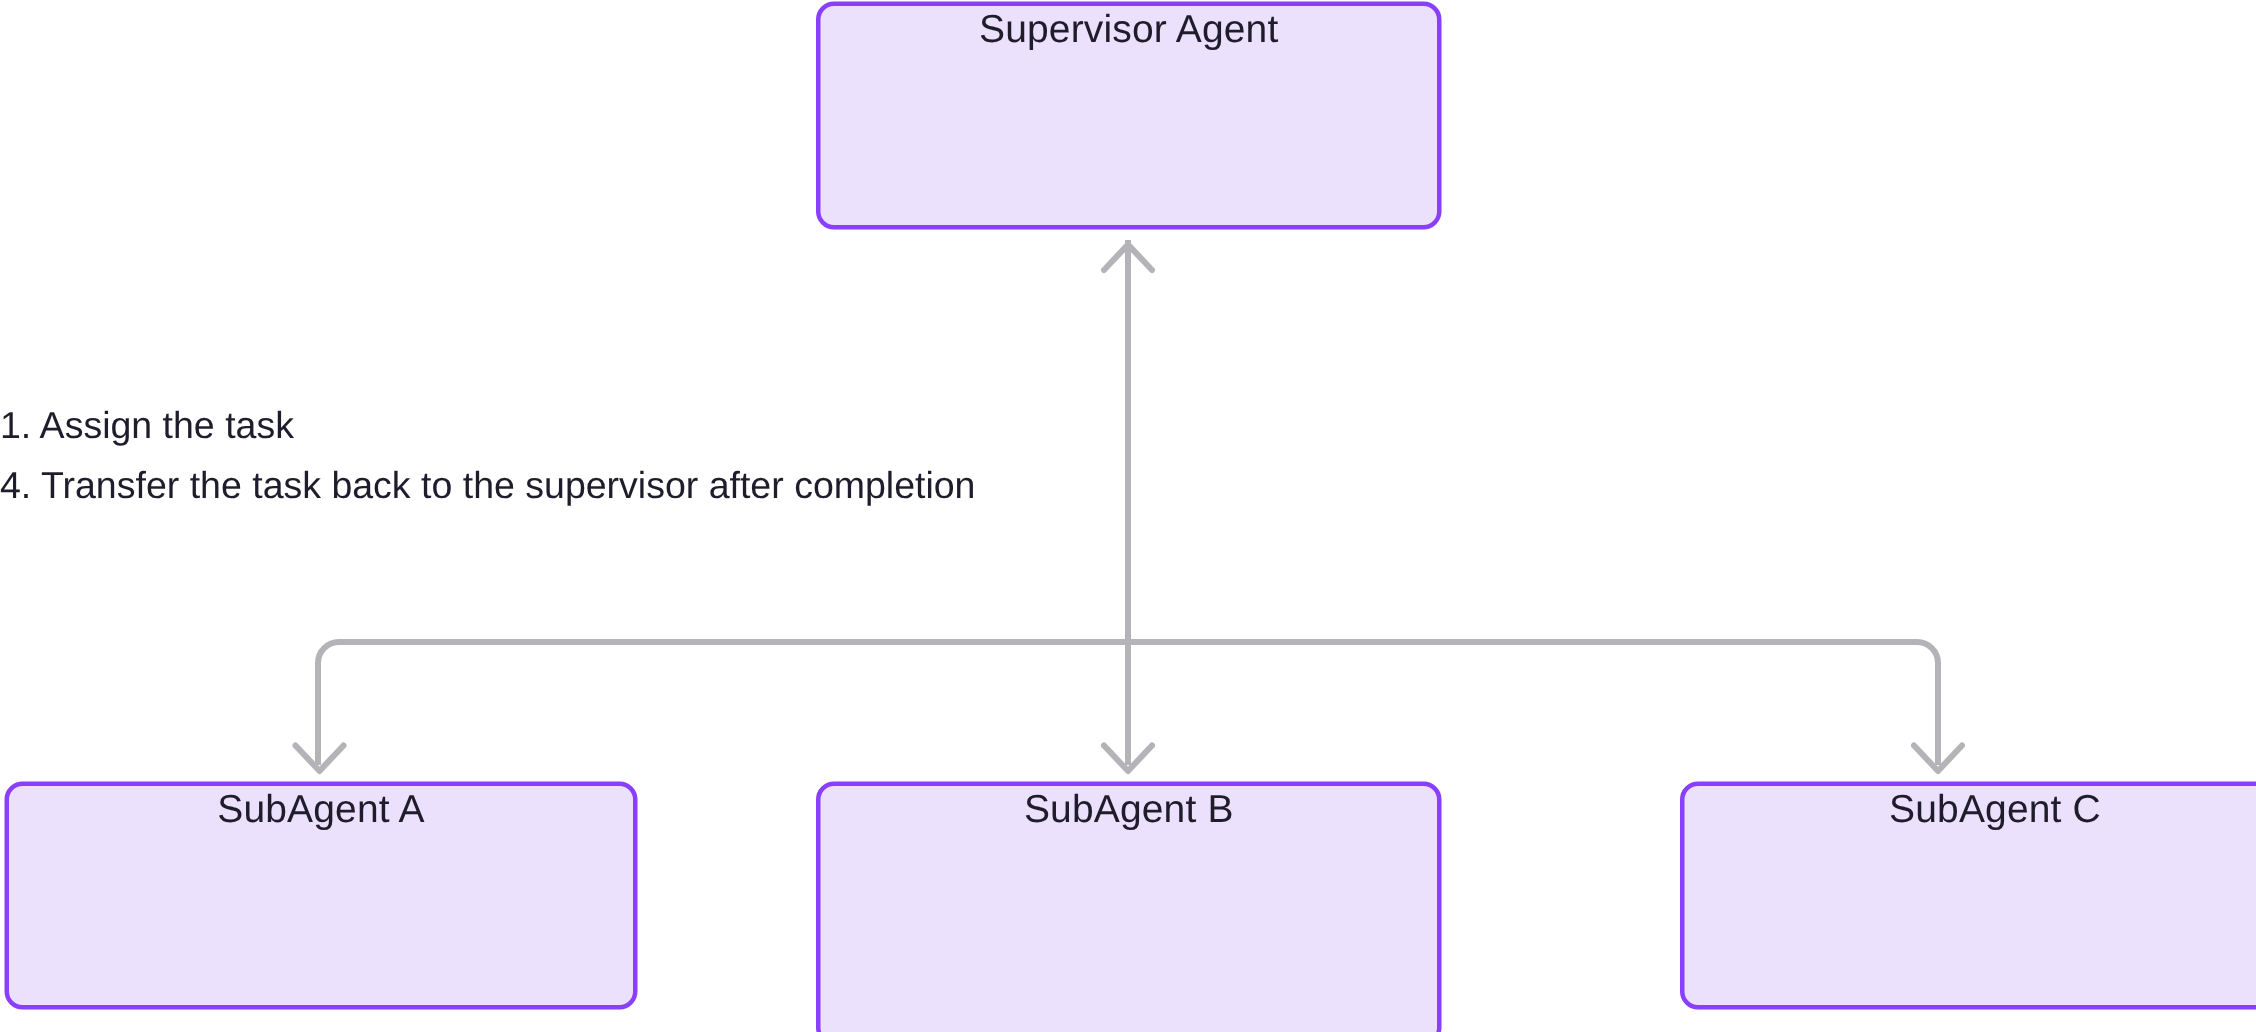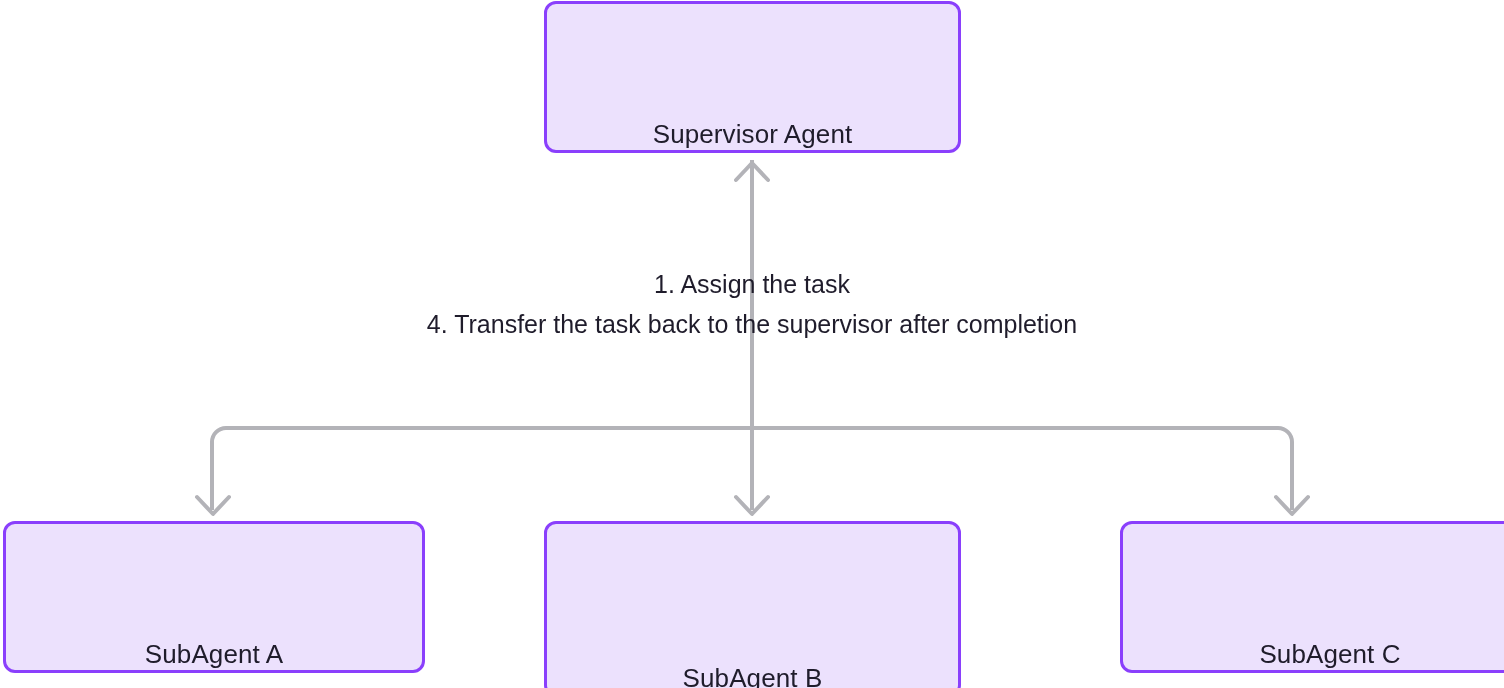--- a/index.html
+++ b/index.html
@@ -24,21 +24,21 @@
     width: 1504px;
     height: 688px;
   }
   .node {
     position: absolute;
     box-sizing: border-box;
     background: #ece1fd;
     border: 3px solid #8a3ffc;
     border-radius: 12px;
     display: flex;
-    align-items: flex-end;
+    align-items: flex-start;
     justify-content: center;
     color: #1f1c2b;
     font-size: 26px;
     font-family: "Liberation Sans", sans-serif;
     letter-spacing: 0.1px;
     z-index: 2;
   }
   .node-label {
     line-height: 1.2;
     white-space: nowrap;
@@ -65,21 +65,21 @@
     left: 1120px;
     top: 521px;
     width: 420px;
     height: 152px;
   }
   #edge-label {
     position: absolute;
     left: 0;
     top: 264px;
     width: 1504px;
-    text-align: center;
+    text-align: left;
     color: #1f1c2b;
     font-size: 25px;
     font-family: "Liberation Sans", sans-serif;
     line-height: 40px;
     z-index: 3;
     pointer-events: none;
   }
   #edge-label .line {
     display: block;
     white-space: nowrap;

